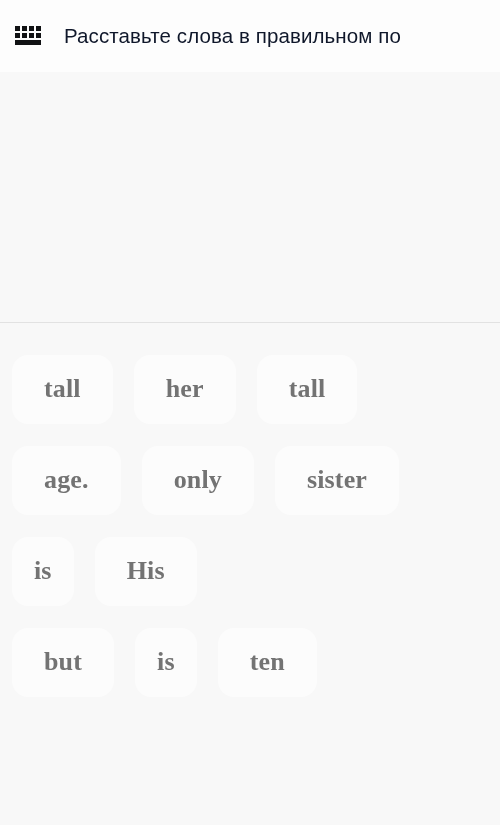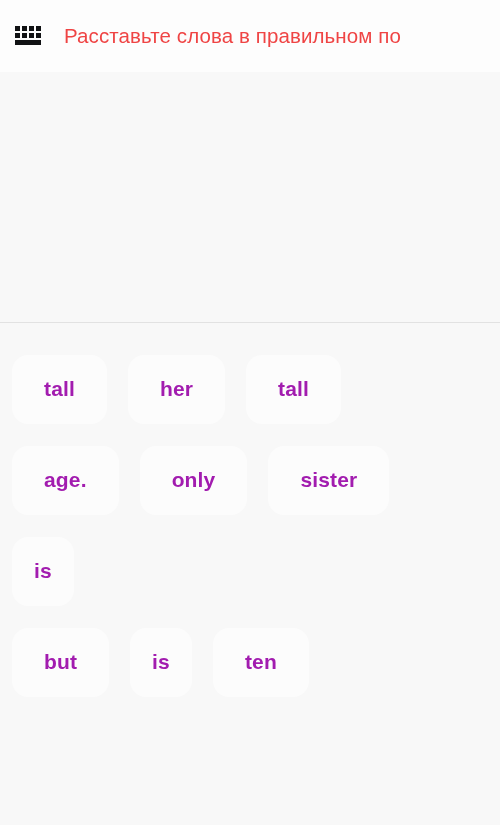--- a/index.html
+++ b/index.html
@@ -41,21 +41,21 @@
     width: 30px;
     height: 26px;
     flex: 0 0 auto;
     display: block;
     margin-right: 20px;
     margin-top: 2px;
   }
   .header-title {
     font-size: 20.5px;
     font-weight: 400;
-    color: #ef4444;
+    color: #0f172a;
     letter-spacing: 0.1px;
     line-height: 1;
     white-space: nowrap;
     overflow: visible;
     flex: 0 0 auto;
   }
 
   
   .answer-zone {
     height: 250px;
@@ -101,28 +101,29 @@
     background: #fcfcfc;
     border-radius: 16px;
     height: 69px;
     min-width: 0;
     display: inline-flex;
     align-items: center;
     justify-content: center;
     padding: 0 26px;
     margin-right: 21px;
     box-sizing: border-box;
-    font-size: 21px;
+    font-size: 26px;
     font-weight: bold;
-    color: #a21caf;
+    color: #737373;
     letter-spacing: 0.15px;
     flex: 0 0 auto;
     cursor: pointer;
     user-select: none;
     box-shadow: 0 0 0 0 rgba(0,0,0,0);
+    font-family: Liberation Serif, serif;
   }
   .word-chip.w-narrow { padding: 0 22px; }
   .word-chip.w-wide   { padding: 0 32px; }
 
   
   .footer-space {
     height: 126px;
     min-height: 126px;
     background: #f8f8f8;
   }
@@ -162,20 +163,21 @@
     </div>
 
     <div class="bank-row">
       <div class="word-chip w-wide">age.</div>
       <div class="word-chip w-wide">only</div>
       <div class="word-chip w-wide">sister</div>
     </div>
 
     <div class="bank-row">
       <div class="word-chip w-narrow">is</div>
+      <div class="word-chip w-wide">His</div>
     </div>
 
     <div class="bank-row">
       <div class="word-chip w-wide">but</div>
       <div class="word-chip w-narrow">is</div>
       <div class="word-chip w-wide">ten</div>
     </div>
 
   </div>
 

